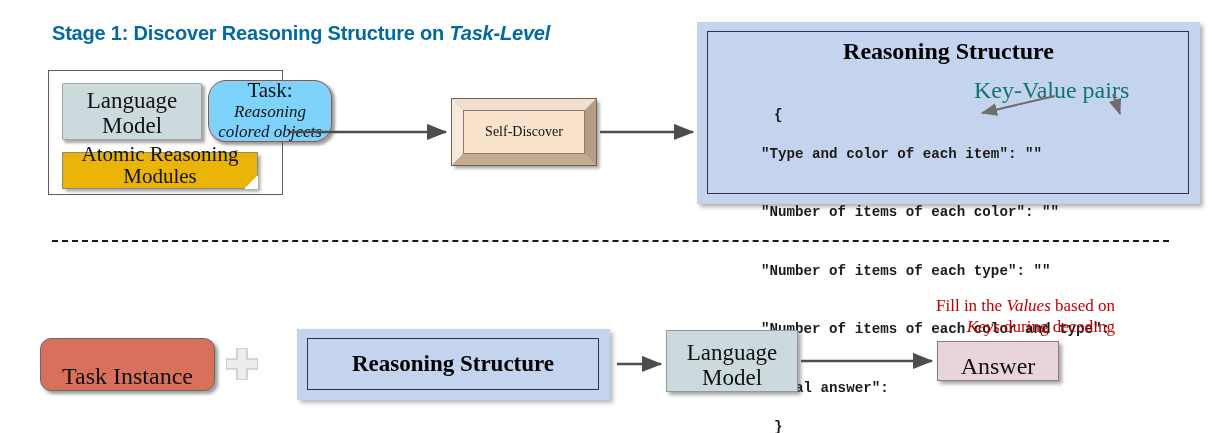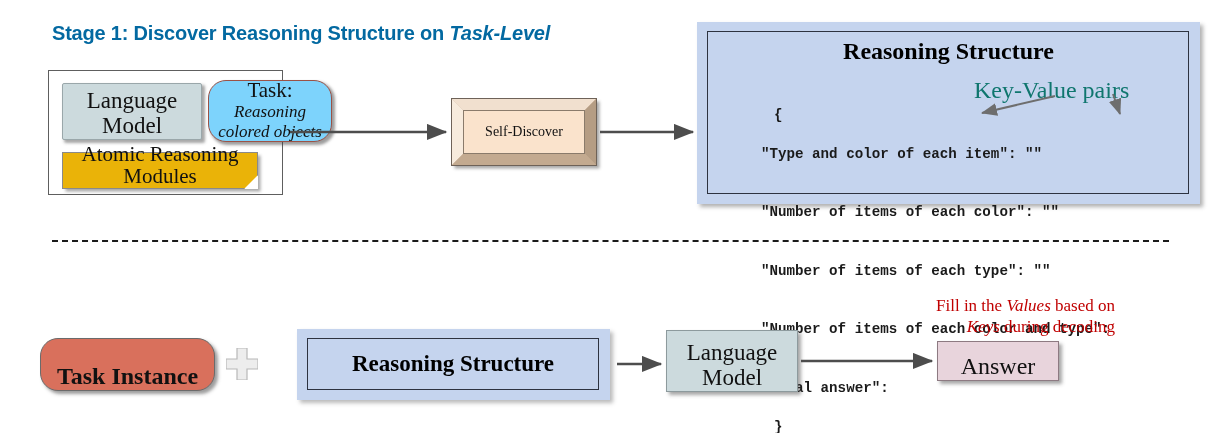--- a/index.html
+++ b/index.html
@@ -197,24 +197,23 @@
   }
 
   
   #task-instance-box {
     left: 40px;
     top: 338px;
     width: 175px;
     height: 53px;
     background: #d9705c;
     border: 1.3px solid #6b6b6b;
-    border-radius: 18px;
+    border-radius: 11px;
     font-size: 24px;
     box-shadow: 3px 3px 3.5px rgba(60,60,60,0.5);
-    font-weight: bold;
   }
 
   #plus-icon {
     position: absolute;
     left: 226px;
     top: 348px;
     width: 32px;
     height: 32px;
   }
 

